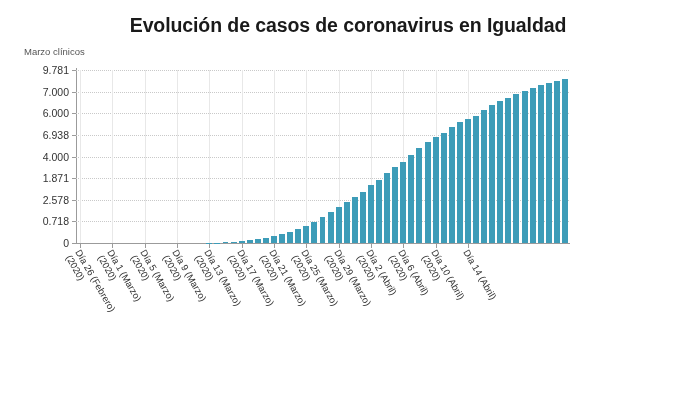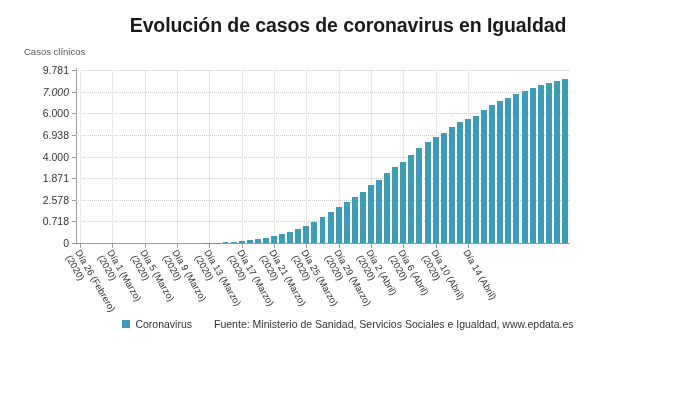--- a/index.html
+++ b/index.html
@@ -185,21 +185,21 @@
   .legend-label { font-size: 10.5px; color: #333333; }
   .source-note { font-size: 10.5px; color: #333333; font-weight: normal; }
 </style>
 </head>
 <body>
 
 <div id="chart-root">
 
   <div class="chart-title">Evolución de casos de coronavirus en Igualdad</div>
 
-  <div class="y-caption">Casos clínicos</div>
+  <div class="y-caption">Marzo clínicos</div>
 
   <div class="axis-y-line"></div>
   <div class="axis-x-line"></div>
 
   <div class="plot">
     <div class="plot-inner" id="gridlines-h">
         <div class="hgrid" style="top: 151.375px;"></div>
         <div class="hgrid" style="top: 129.75px;"></div>
         <div class="hgrid" style="top: 108.125px;"></div>
         <div class="hgrid" style="top: 86.5px;"></div>
@@ -231,21 +231,21 @@
         <div class="ytick" style="top: 129.75px;">2.578</div>
         <div class="ytick-mark" style="top: 129.75px;"></div>
         <div class="ytick" style="top: 108.125px;">1.871</div>
         <div class="ytick-mark" style="top: 108.125px;"></div>
         <div class="ytick" style="top: 86.5px;">4.000</div>
         <div class="ytick-mark" style="top: 86.5px;"></div>
         <div class="ytick" style="top: 64.875px;">6.938</div>
         <div class="ytick-mark" style="top: 64.875px;"></div>
         <div class="ytick" style="top: 43.25px;">6.000</div>
         <div class="ytick-mark" style="top: 43.25px;"></div>
-        <div class="ytick" style="top: 21.625px; font-style: italic;">7.000</div>
+        <div class="ytick" style="top: 21.625px;">7.000</div>
         <div class="ytick-mark" style="top: 21.625px;"></div>
         <div class="ytick" style="top: 0px;">9.781</div>
         <div class="ytick-mark" style="top: 0px;"></div>
       </div>
     <div class="bars" id="bars">
         <div class="bar" title="Día 26 (Febrero) (2020): 0" style="left: 1.05066px; width: 5.98066px; height: 0px; background: rgb(61, 156, 184);"></div>
         <div class="bar" title="Día 27 (Febrero) (2020): 0" style="left: 9.13262px; width: 5.98066px; height: 0px; background: rgb(61, 156, 184);"></div>
         <div class="bar" title="Día 28 (Febrero) (2020): 0" style="left: 17.2146px; width: 5.98066px; height: 0px; background: rgb(61, 156, 184);"></div>
         <div class="bar" title="Día 29 (Febrero) (2020): 0" style="left: 25.2966px; width: 5.98066px; height: 0px; background: rgb(61, 156, 184);"></div>
         <div class="bar" title="Día 1 (Marzo) (2020): 0" style="left: 33.3785px; width: 5.98066px; height: 0px; background: rgb(61, 156, 184);"></div>
@@ -356,21 +356,14 @@
       <div class="xtick-wrap" style="left: 359.648px;">
         <div class="xtick-mark"></div>
         <div class="xtick"><span>Día 10 (Abril)</span><span class="l2">(2020)</span></div>
       </div>
       <div class="xtick-wrap" style="left: 391.975px;">
         <div class="xtick-mark"></div>
         <div class="xtick"><span>Día 14 (Abril)</span></div>
       </div>
     </div>
 
-  <div class="footer">
-    <div class="legend-item">
-      <span class="legend-swatch"></span>
-      <span class="legend-label">Coronavirus</span>
-    </div>
-    <div class="source-note">Fuente: Ministerio de Sanidad, Servicios Sociales e Igualdad, www.epdata.es</div>
-  </div>
 
 </div>
 
 </body></html>

